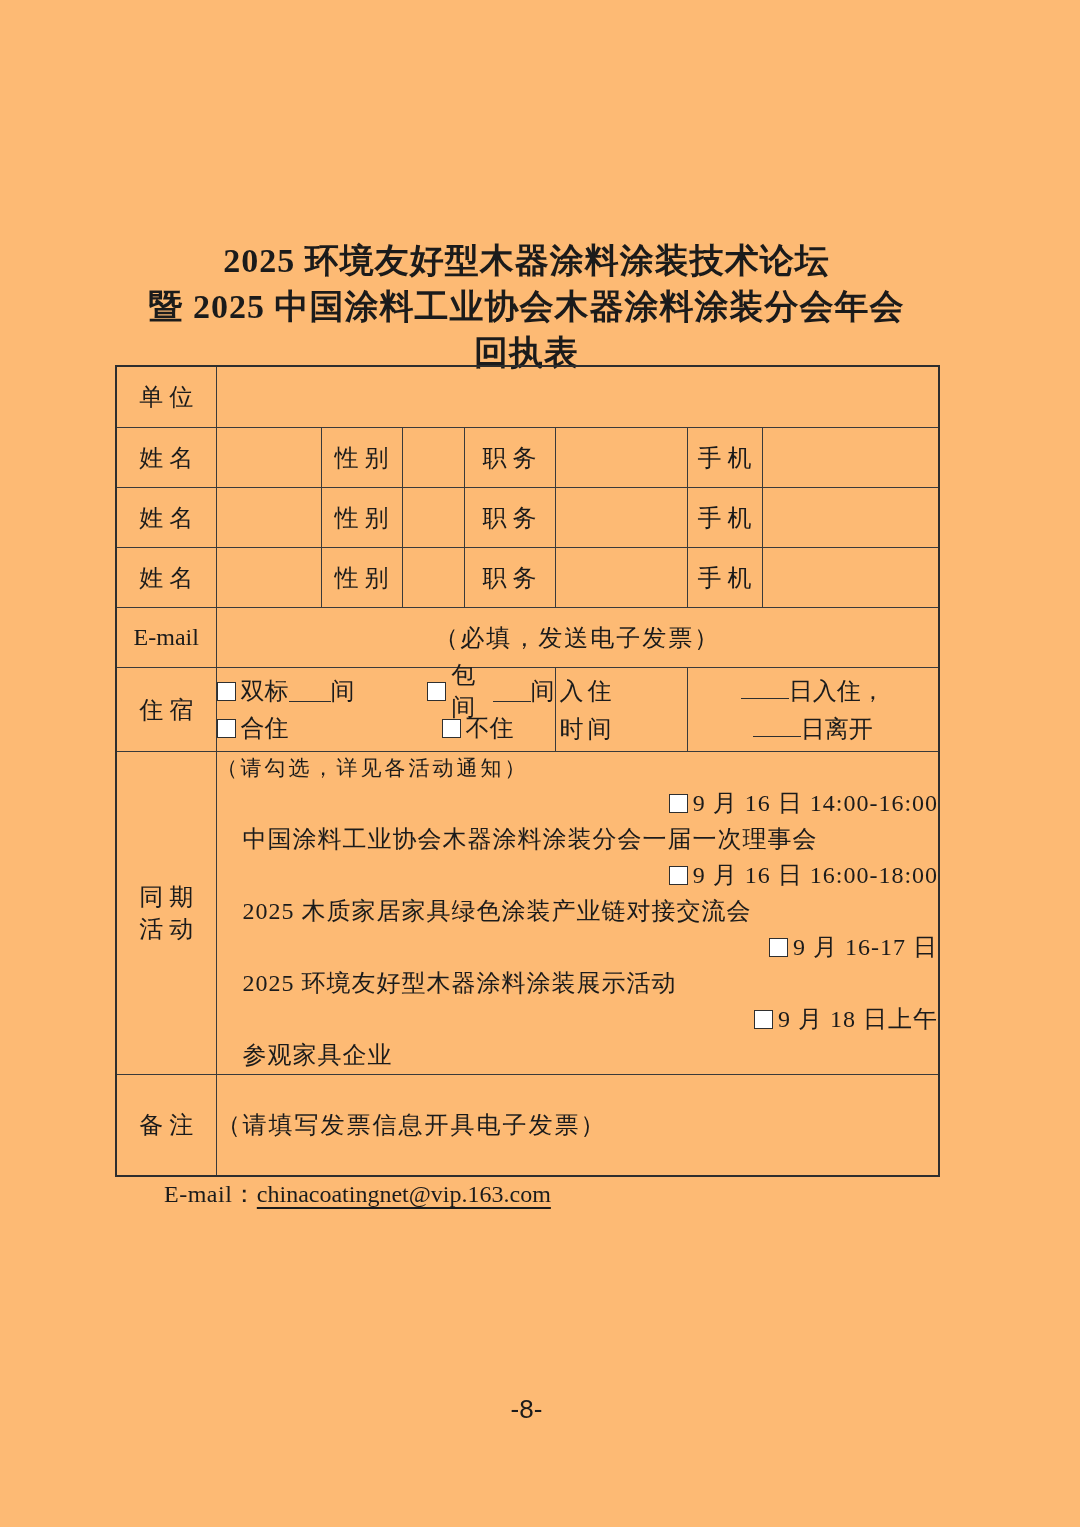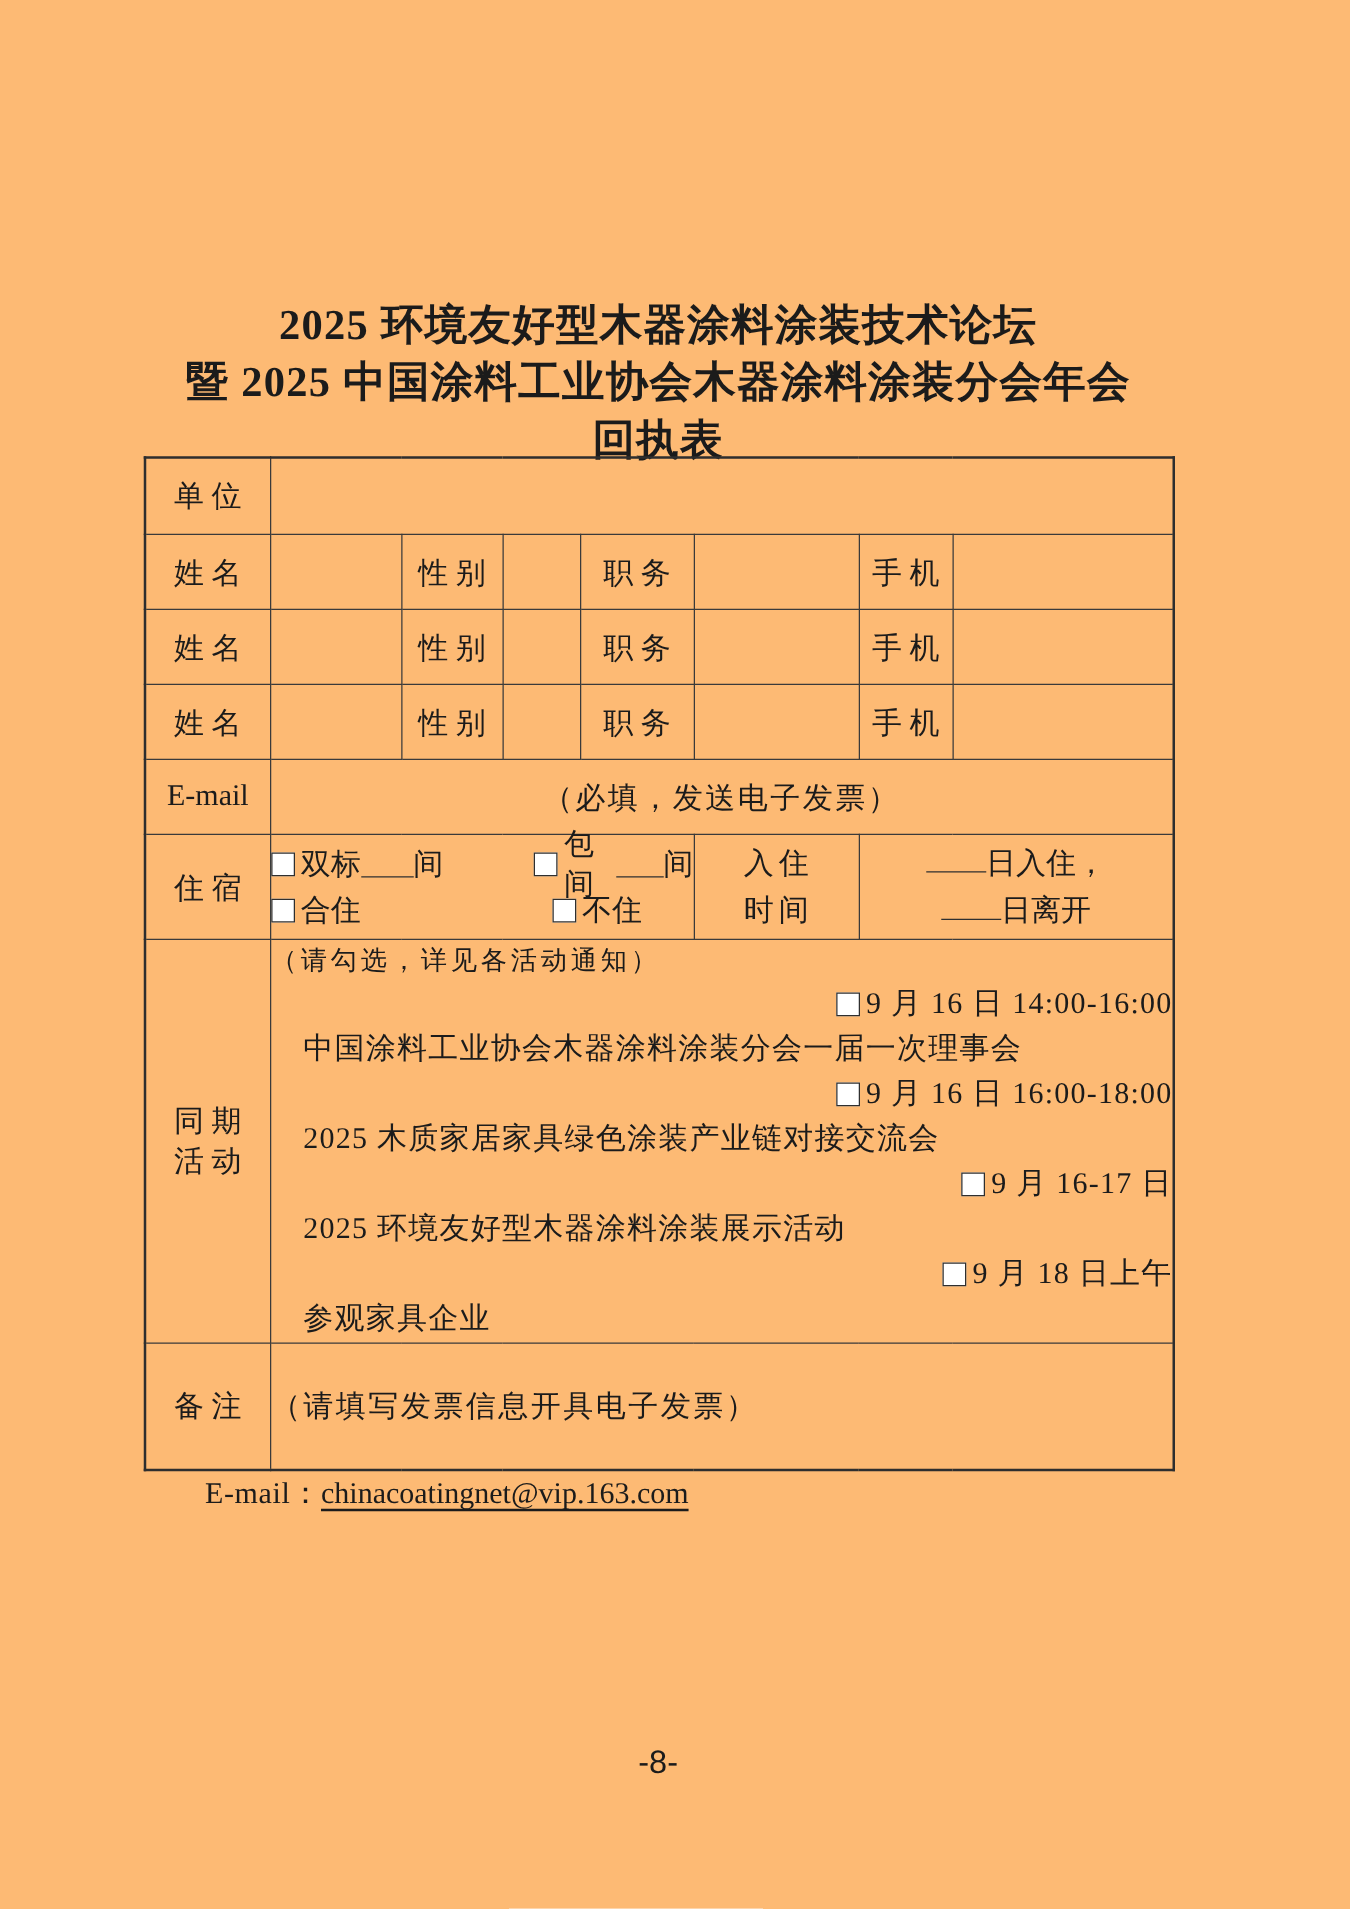--- a/index.html
+++ b/index.html
@@ -62,21 +62,21 @@
   tr.r-acc td { height: 83px; }
   tr.r-act td { height: 322px; }
   tr.r-remark td { height: 100px; }
   td.center-note { text-align: center; letter-spacing: 2px; }
   td.left-note { padding-left: 16px; letter-spacing: 2px; }
   
   .acc-opts { padding: 4px 0 4px 12px; }
   .acc-line { display: flex; align-items: center; height: 37px; }
   .acc-opt-a { width: 185px; display: flex; align-items: center; }
   .acc-opt-b { display: flex; align-items: center; margin-left: 40px; }
-  .checkin-lbl { text-align: center; line-height: 38px; letter-spacing: 4px; text-indent: 4px; }
+  .checkin-lbl { text-align: left; line-height: 38px; letter-spacing: 4px; text-indent: 4px; }
   .dates-cell { text-align: center; line-height: 38px; }
   
   .act-cell { padding: 8px 6px 6px 13px; vertical-align: top !important; }
   .act-note { font-size: 21px; letter-spacing: 3px; line-height: 33px; }
   .act-line { display: flex; align-items: center; line-height: 36px; height: 36px; letter-spacing: 1px; justify-content: flex-end; }
   .act-desc { padding-left: 26px; line-height: 36px; height: 36px; letter-spacing: 1px; white-space: nowrap; }
   
   .cb {
     display: inline-block;
     width: 17px; height: 17px;

